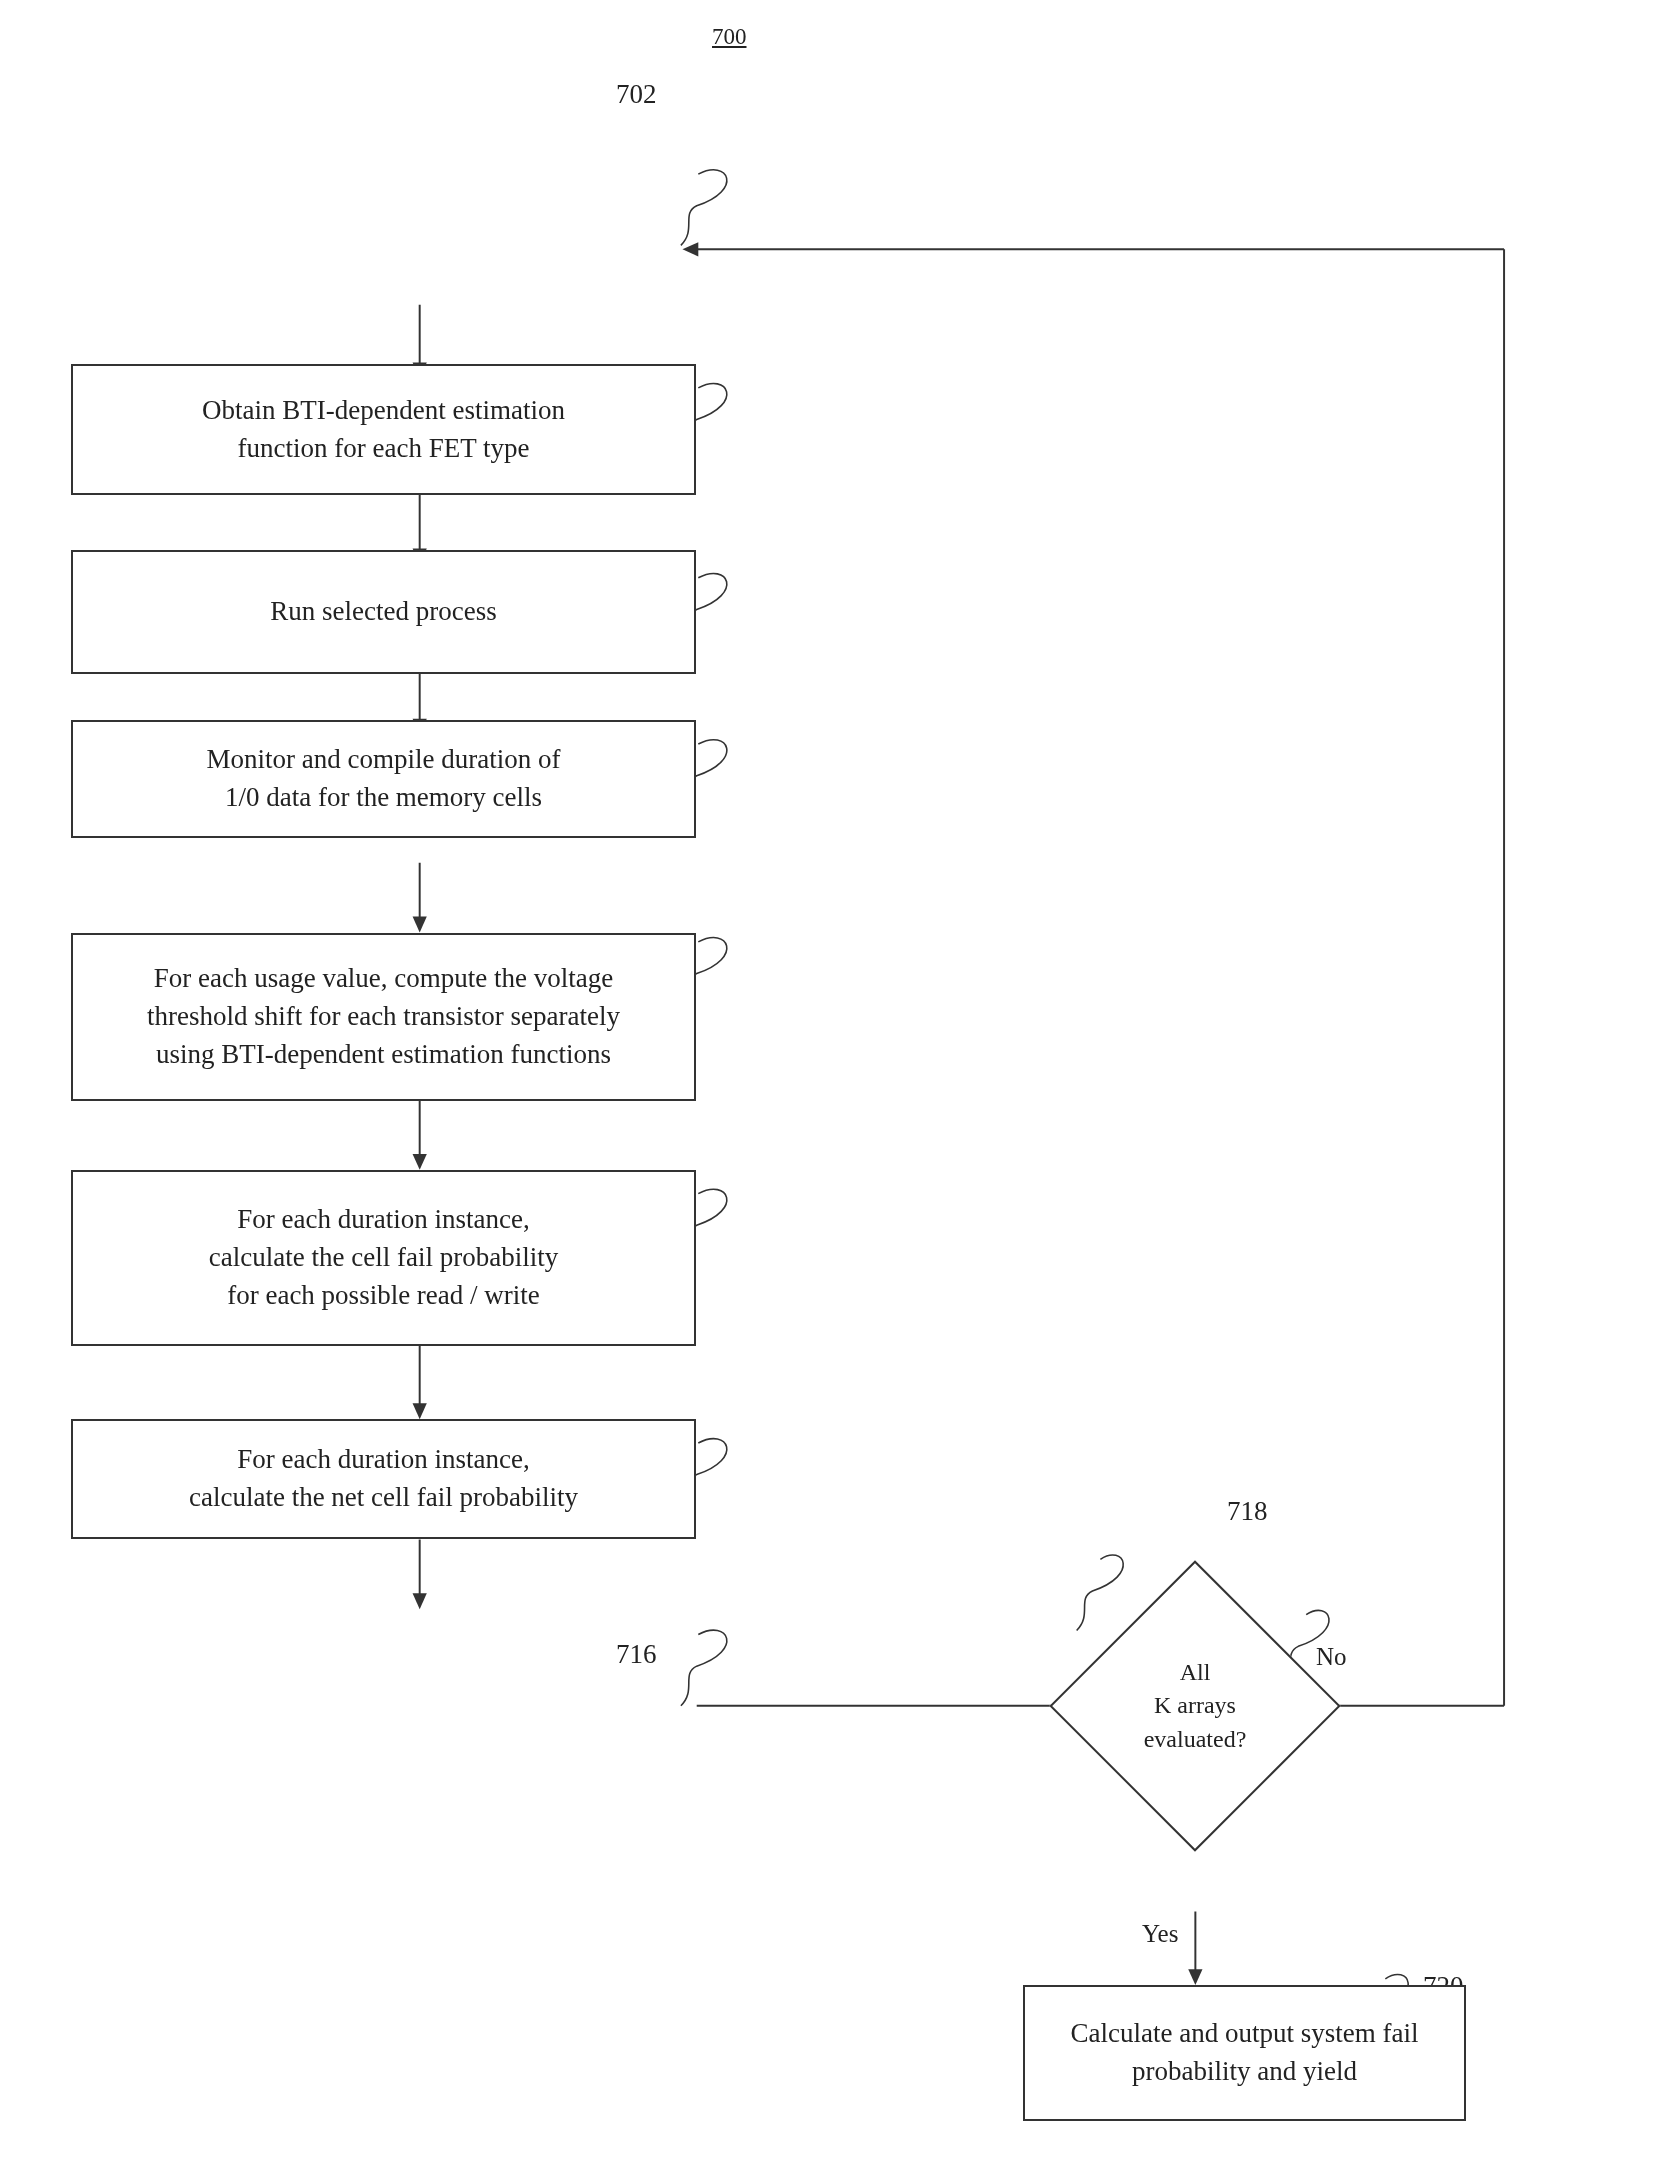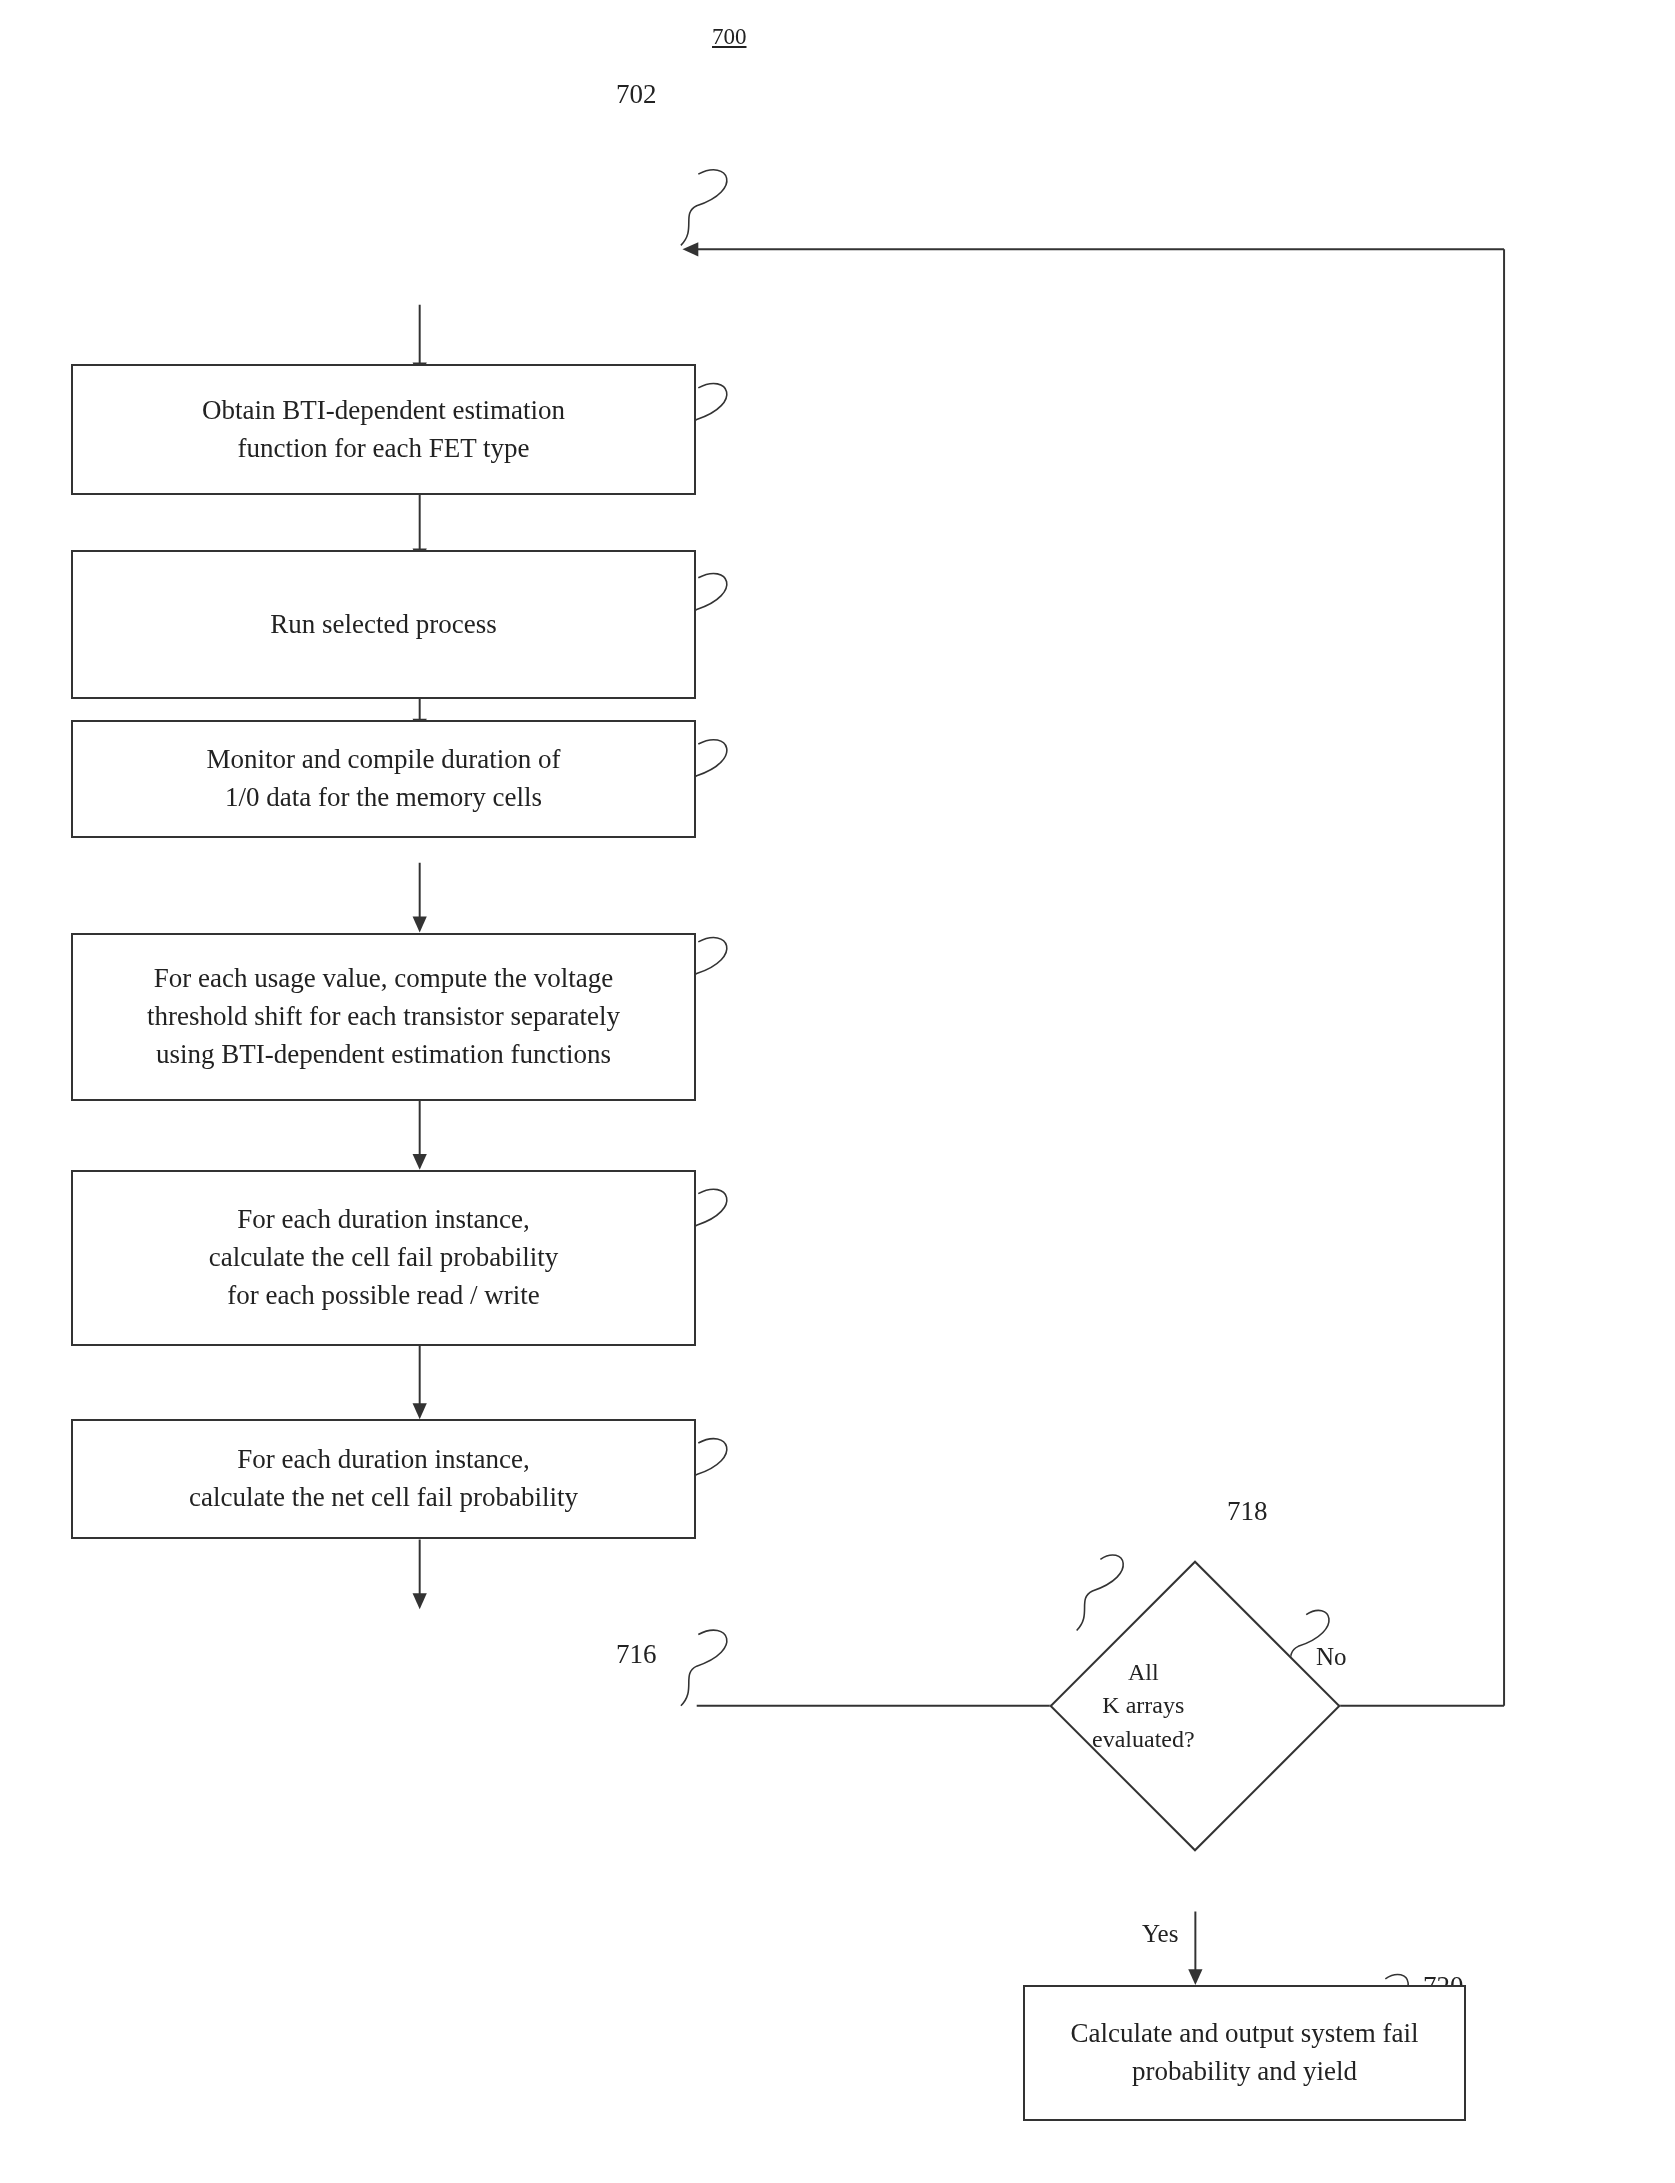--- a/index.html
+++ b/index.html
@@ -37,21 +37,21 @@
       line-height: 1.4;
       color: #222;
       padding: 8px 16px;
     }
     .diamond {
       position: absolute;
       width: 206px;
       height: 206px;
       display: flex;
       align-items: center;
-      justify-content: flex-start;
+      justify-content: center;
       text-align: center;
       font-size: 25px;
       line-height: 1.4;
       color: #222;
     }
     .diamond-inner {
       position: absolute;
       width: 206px;
       height: 206px;
       border: 2px solid #333;
@@ -157,21 +157,21 @@
 
   <div class="step-label" style="top:1643px; left:1302px; font-size:25px;">No</div>
 
   <div class="step-label" style="top:1920px; left:1128px; font-size:25px;">Yes</div>
 
 
   <div class="flow-box" style="left:71px; top:364px; width:625px; height:131px;">
     <span>Obtain BTI-dependent estimation<br>function for each FET type</span>
   </div>
 
-  <div class="flow-box" style="left:71px; top:550px; width:625px; height:149px;">
+  <div class="flow-box" style="left:71px; top:550px; width:625px; height:124px;">
     <span>Run selected process</span>
   </div>
 
   <div class="flow-box" style="left:71px; top:720px; width:625px; height:118px;">
     <span>Monitor and compile duration of<br>1/0 data for the memory cells</span>
   </div>
 
   <div class="flow-box" style="left:71px; top:933px; width:625px; height:168px;">
     <span>For each usage value, compute the voltage<br>threshold shift for each transistor separately<br>using BTI-dependent estimation functions</span>
   </div>

